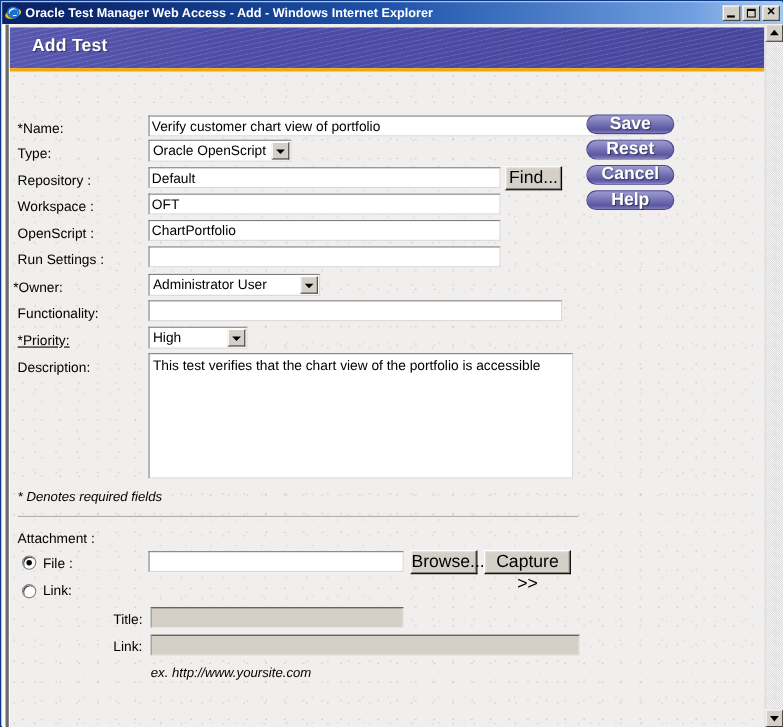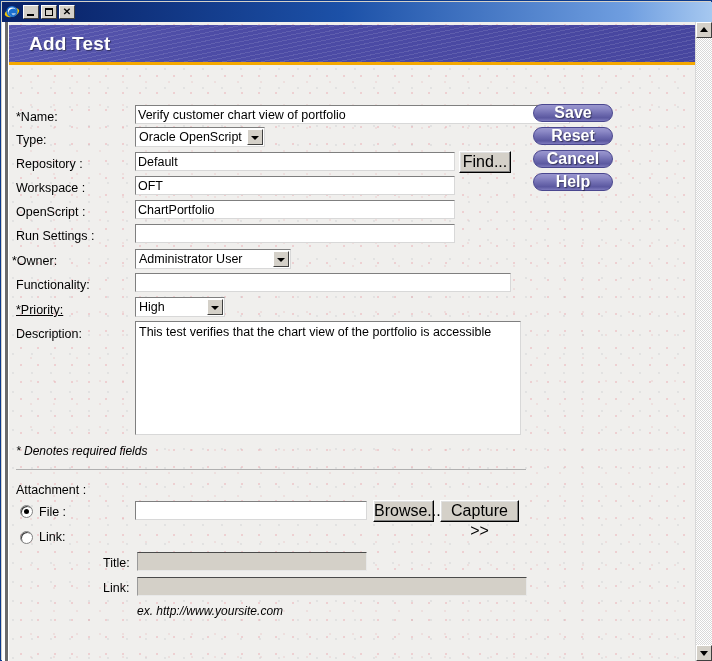--- a/index.html
+++ b/index.html
@@ -150,21 +150,21 @@
     background-color: #4b4aa4;
     background-image:
       repeating-linear-gradient(168deg, rgba(255,255,255,0.11) 0px, rgba(255,255,255,0.11) 1px, rgba(255,255,255,0) 1px, rgba(255,255,255,0) 4px),
       linear-gradient(to right, rgba(120,120,200,0.30) 0%, rgba(90,90,180,0.10) 30%, rgba(60,60,150,0.0) 55%, rgba(40,40,120,0.12) 100%);
     overflow: hidden;
   }
   .banner-title {
     position: absolute;
     left: 20px; top: 8px;
     color: #ffffff;
-    font-size: 19px;
+    font-size: 16px;
     font-weight: bold;
     letter-spacing: 0.2px;
     text-shadow: 1px 1px 1px rgba(0,0,0,0.45);
   }
   .banner-underline {
     position: absolute;
     left: 7px; top: 40px;
     width: 686px; height: 3px;
     background: #f5a800;
   }
@@ -366,20 +366,21 @@
 
     <div class="titlebar">
       <span class="ie-icon">
         <svg width="16" height="16" viewBox="0 0 16 16">
           <ellipse cx="8" cy="8.5" rx="7.5" ry="4.2" fill="#f2c200" transform="rotate(-20 8 8.5)"></ellipse>
           <circle cx="8" cy="7.5" r="5.6" fill="#1b6fd0"></circle>
           <circle cx="8" cy="7.5" r="4.1" fill="#ffffff"></circle>
           <path d="M4.2 9.2 A5 5 0 0 1 12 5.4 L12 9.6 L7.4 9.6 A2 2 0 0 0 9.6 10.6 L11.6 10.6 A4.5 4.5 0 0 1 4.2 9.2 Z" fill="#1b6fd0"></path>
         </svg>
       </span>
+      <span class="title-text">Oracle Test Manager Web Access - Add - Windows Internet Explorer</span>
       <span class="title-btns">
         <span class="tbtn tbtn-min">
             <span class="bar"></span>
           </span>
         <span class="tbtn tbtn-max">
             <span class="box"></span>
           </span>
         <span class="tbtn tbtn-close">
             <span class="glyph">✕</span>
           </span>

